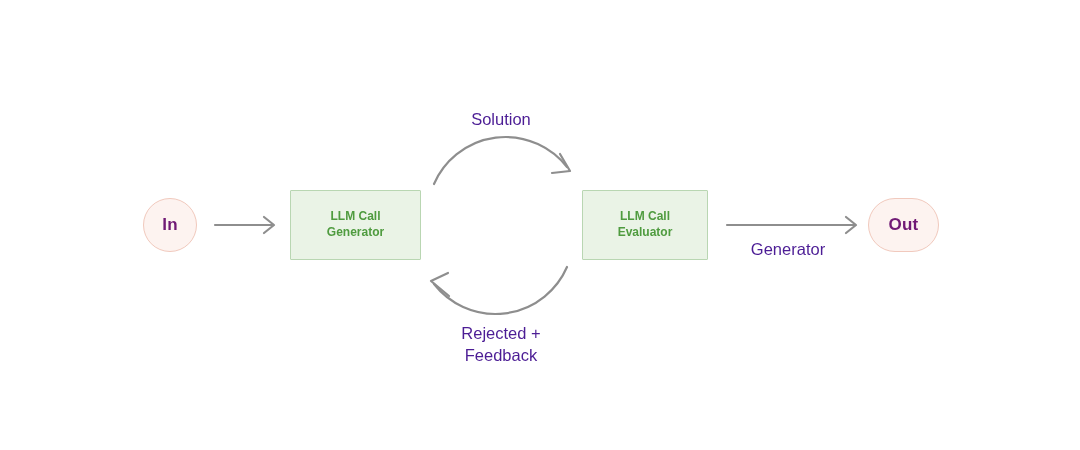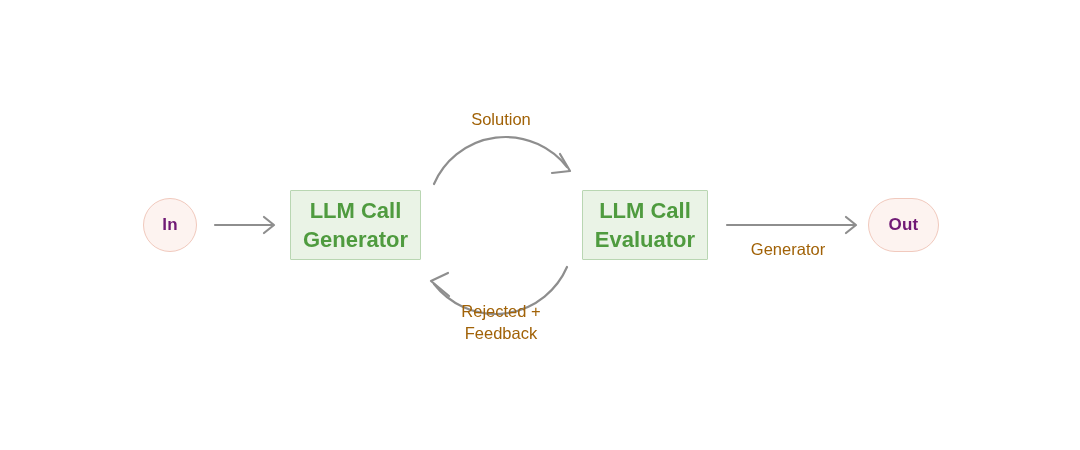--- a/index.html
+++ b/index.html
@@ -53,21 +53,21 @@
     top: 198px;
     width: 71px;
     height: 54px;
     border-radius: 27px;
   }
   
   .process {
     background: #eaf3e6;
     border: 1px solid #b9d6b2;
     color: #4f9b3f;
-    font-size: 22px;
+    font-size: 12px;
     font-weight: 700;
     line-height: 1.33;
     border-radius: 1px;
   }
   #node-generator {
     left: 290px;
     top: 190px;
     width: 131px;
     height: 70px;
   }
@@ -77,35 +77,35 @@
     width: 126px;
     height: 70px;
   }
   .process-label {
     display: block;
     white-space: pre-line;
   }
   
   .edge-label {
     position: absolute;
-    color: #a16207;
+    color: #4c1d95;
     font-size: 16.5px;
     font-weight: 400;
     line-height: 1.35;
     text-align: center;
     white-space: pre-line;
   }
   #label-solution {
     left: 420px;
     top: 108px;
     width: 162px;
   }
   #label-rejected {
     left: 408px;
-    top: 300px;
+    top: 322px;
     width: 186px;
     text-align: center;
   }
   #label-accepted {
     left: 710px;
     top: 238px;
     width: 156px;
   }
 </style>
 </head>

